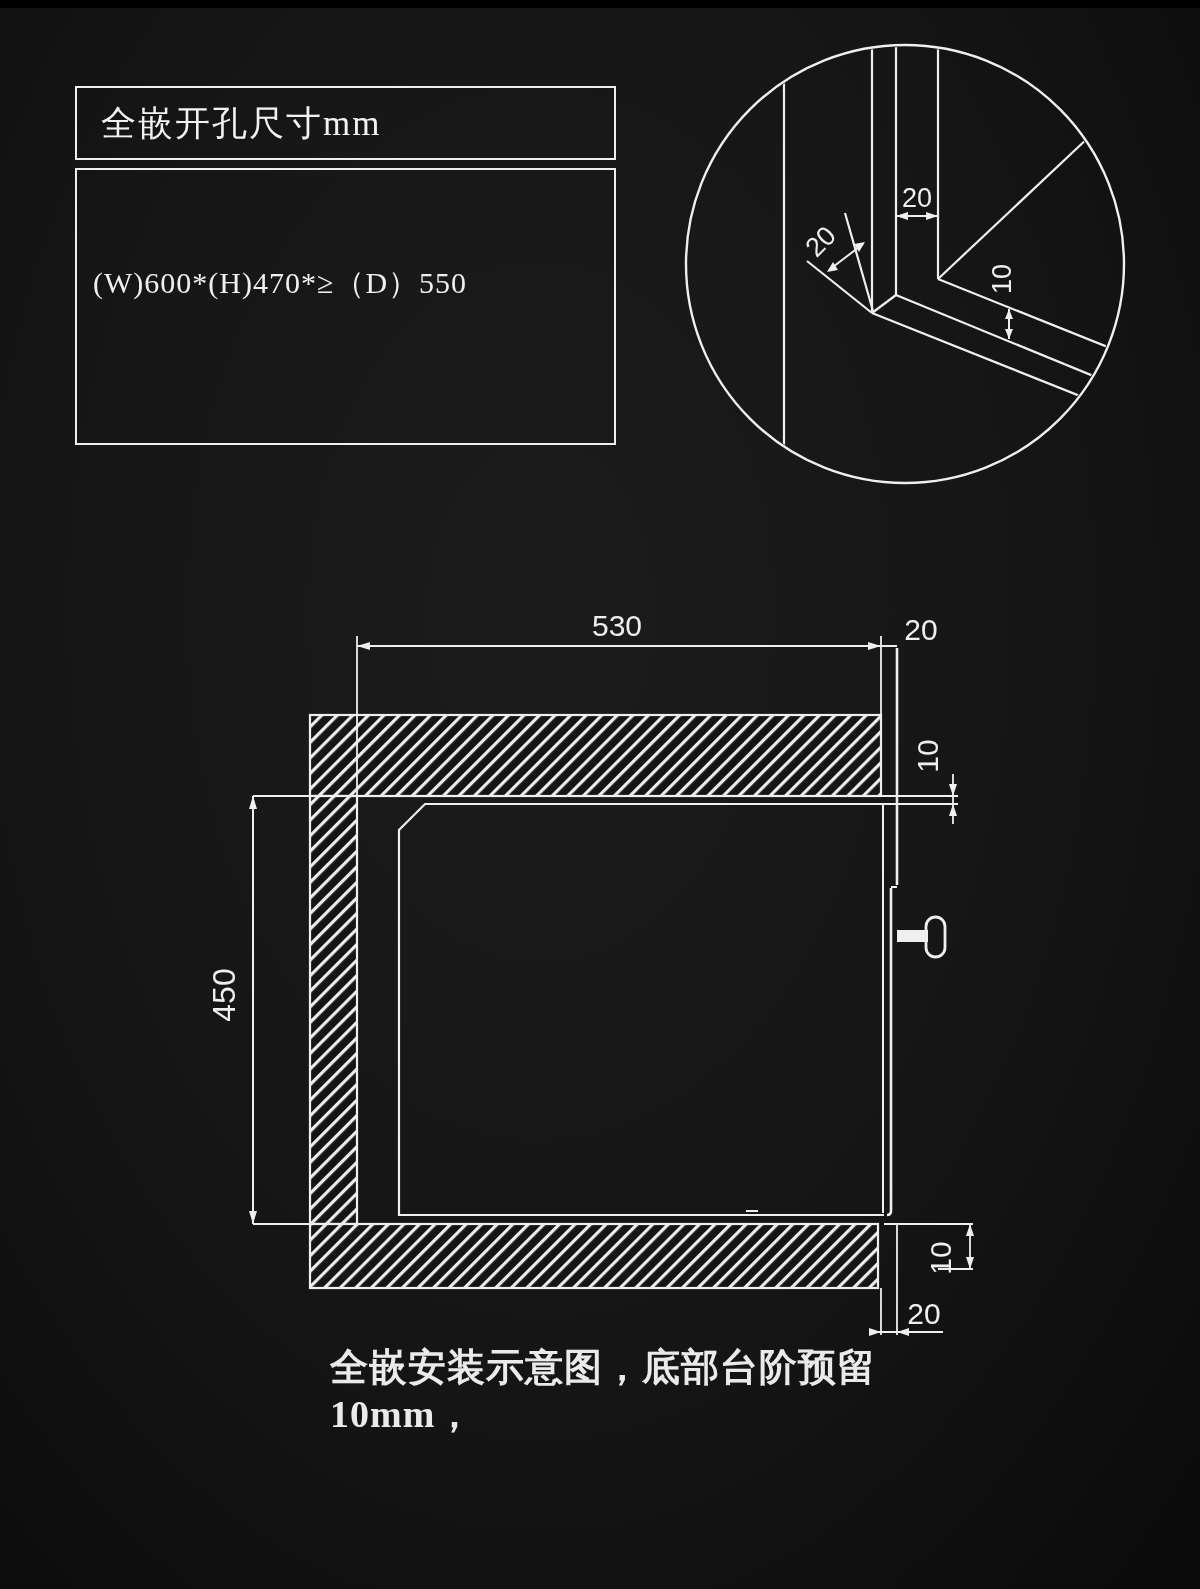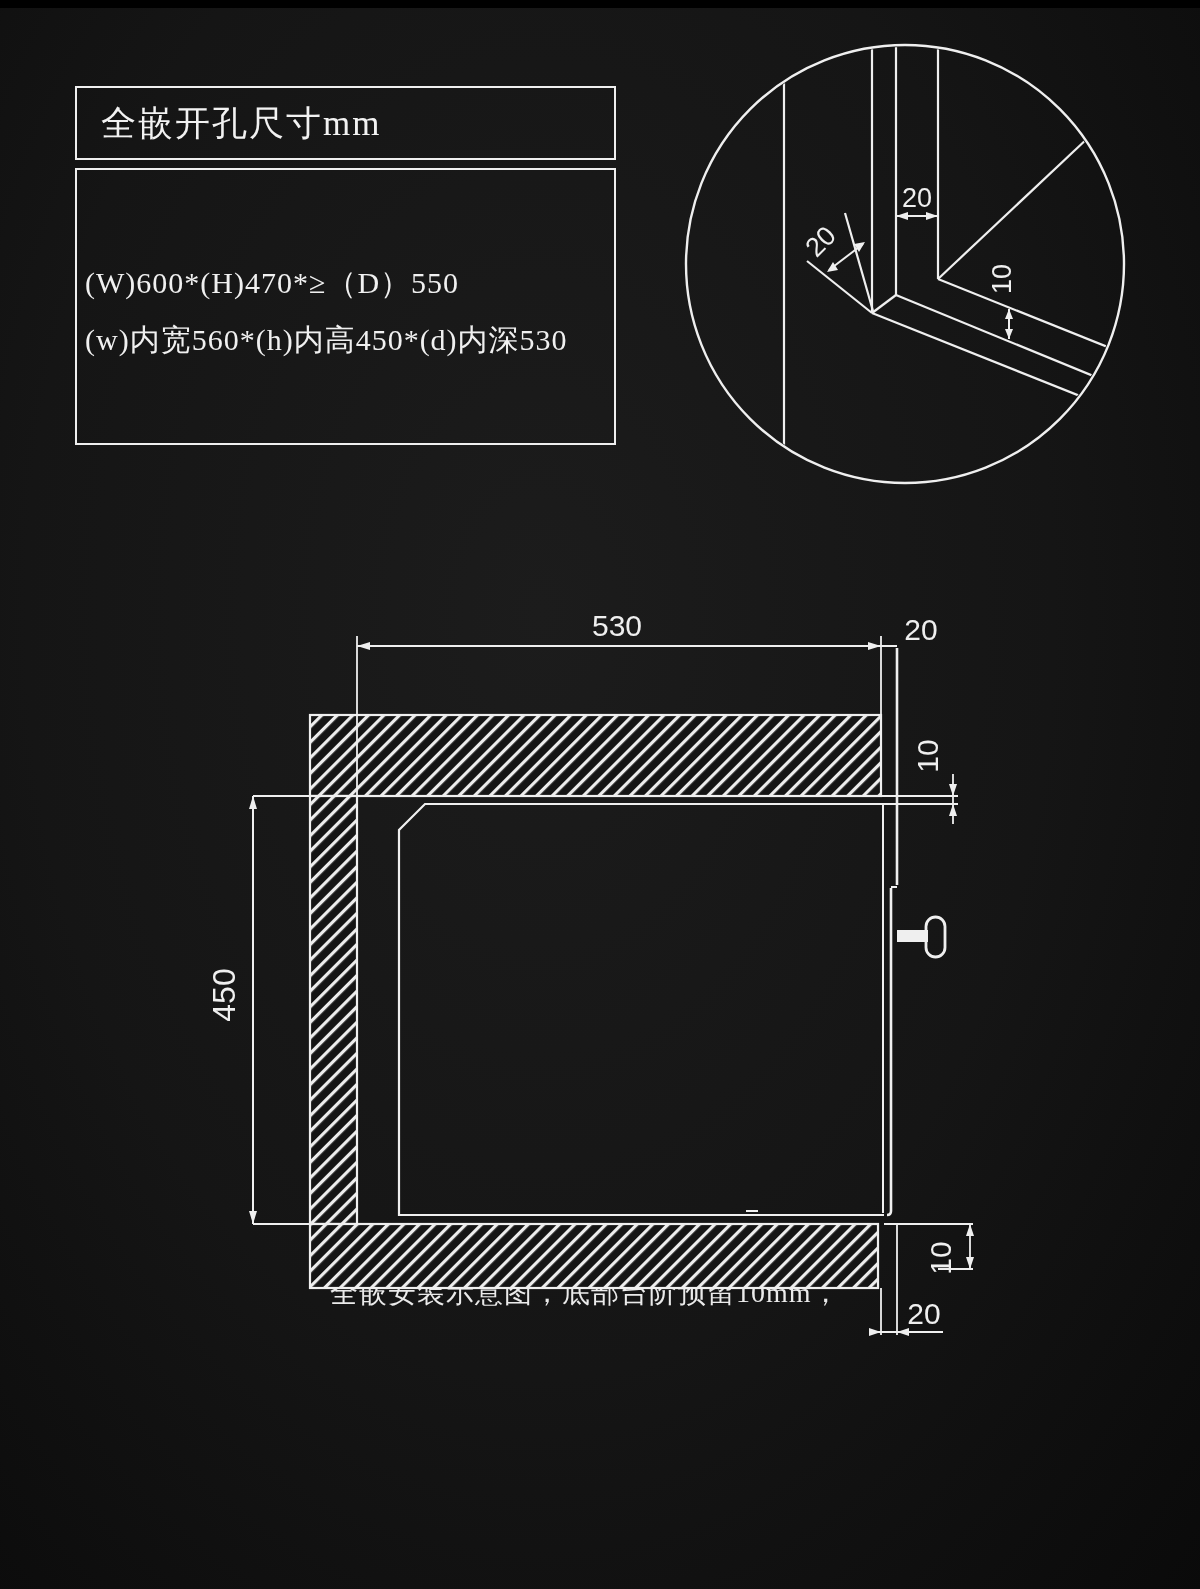--- a/index.html
+++ b/index.html
@@ -17,44 +17,43 @@
     position:absolute;left:75px;top:78px;width:541px;height:74px;
     border:2px solid #efefef;
     display:flex;align-items:center;
     padding-left:24px;box-sizing:border-box;
     font-size:35px;letter-spacing:2px;color:#f2f2f2;
   }
   .spec-body-box{
     position:absolute;left:75px;top:160px;width:541px;height:277px;
     border:2px solid #efefef;
     box-sizing:border-box;
-    padding:98px 0 0 8px;
+    padding:98px 0 0 16px;
     font-size:30px;letter-spacing:1px;color:#f0f0f0;
   }
   .spec-line{white-space:nowrap;line-height:1.0;}
   .spec-line + .spec-line{margin-top:27px;}
   .caption{
-    position:absolute;left:330px;top:1268px;width:660px;
-    font-size:28px;line-height:1.24;letter-spacing:1px;color:#eaeaea;
+    position:absolute;left:330px;top:1336px;width:660px;
+    font-size:38px;line-height:1.24;letter-spacing:1px;color:#eaeaea;font-weight:bold;
   }
   text{fill:#efefef;font-family:"Liberation Sans","DejaVu Sans",sans-serif;}
   .dim-txt{font-size:30px;}
   .dim-txt-sm{font-size:27px;}
 </style>
 </head>
 <body>
 
 <div class="stage">
 
   <div class="spec-title-box">
     <span>全嵌开孔尺寸mm</span>
   </div>
   <div class="spec-body-box">
     <div class="spec-line">(W)600*(H)470*≥（D）550</div>
-    <div class="spec-line">(w)内宽560*(h)内高450*(d)内深530</div>
   </div>
 
   <div class="caption">
     <div>全嵌安装示意图，底部台阶预留10mm，</div>
   </div>
 
   <svg class="drawing" width="1200" height="1589" viewBox="0 0 1200 1589">
     <defs>
       <pattern id="hatch45" patternUnits="userSpaceOnUse" width="11" height="11" patternTransform="rotate(45)">
         <rect width="11" height="11" fill="#151515"></rect>

